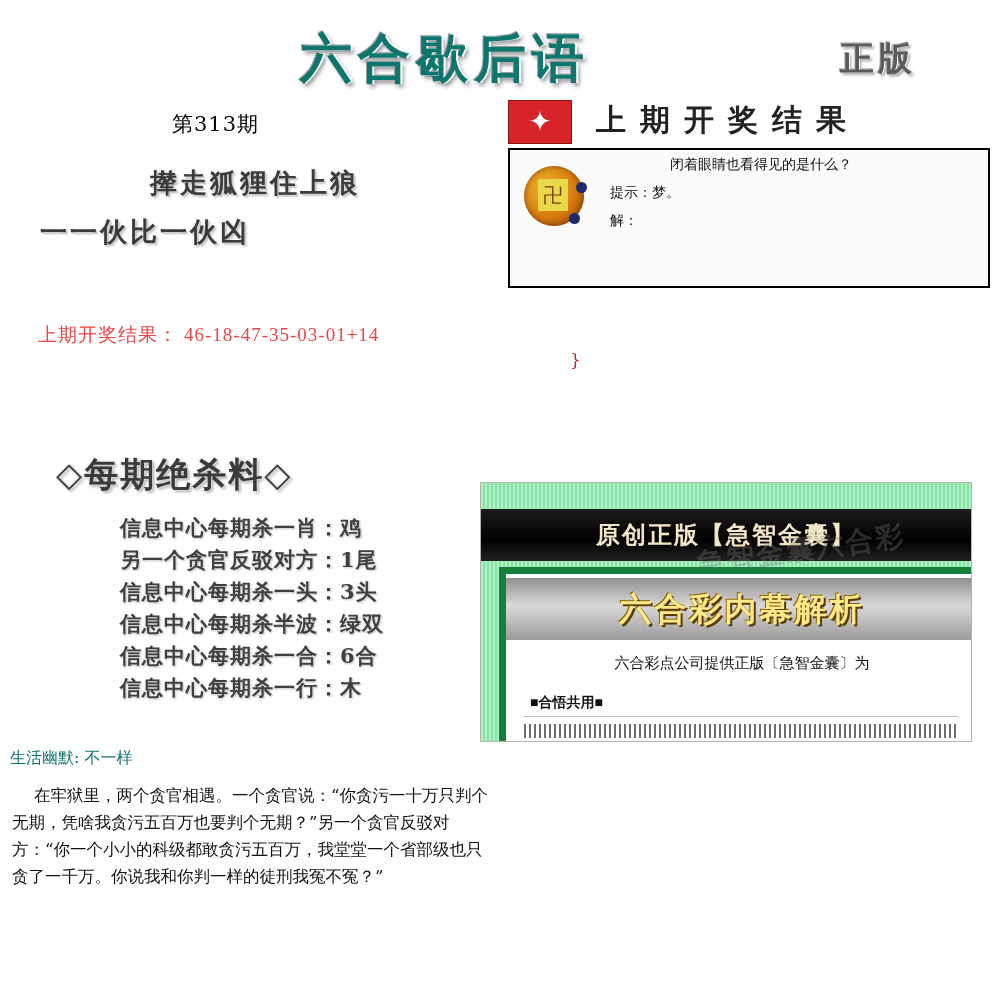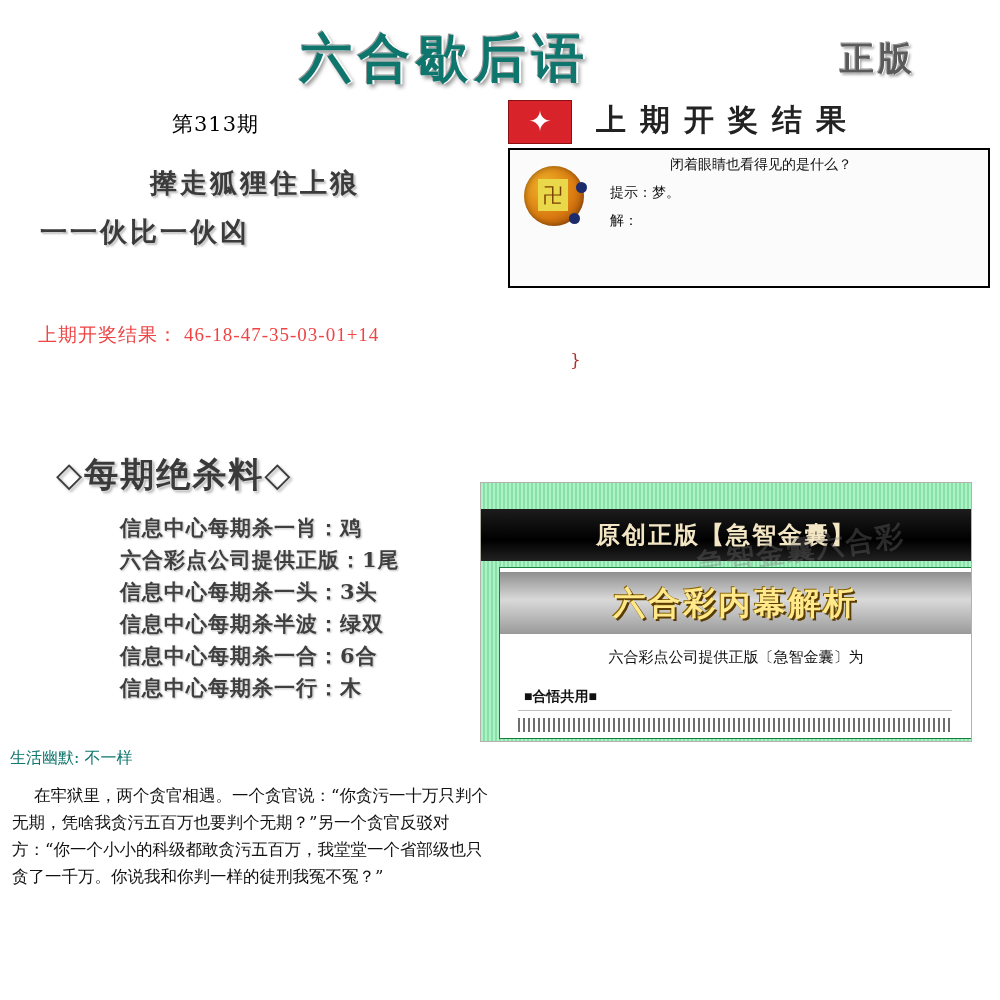--- a/index.html
+++ b/index.html
@@ -322,21 +322,21 @@
     letter-spacing: 2px;
     white-space: nowrap;
   }
   .banner-white {
     position: absolute;
     left: 18px;
     top: 84px;
     width: 472px;
     height: 170px;
     background: #ffffff;
-    border: 1px solid #15803d;
+    border: 7px solid #15803d;
   }
   .banner-gold-strip {
     position: absolute;
     left: 0;
     top: 4px;
     width: 472px;
     height: 62px;
     background: linear-gradient(180deg, #8f8f8f 0%, #d9d9d9 45%, #9a9a9a 100%);
   }
   .banner-gold-text {
@@ -419,21 +419,21 @@
   <div class="poem-line1">撵走狐狸住上狼</div>
   <div class="poem-line2">一一伙比一伙凶</div>
 
   <div class="last-result">
     <span class="label">上期开奖结果：</span><span>46-18-47-35-03-01+14</span>
   </div>
 
   <div class="kill-title">◇每期绝杀料◇</div>
   <div class="kill-list">
     <div class="kill-row">信息中心每期杀一肖：鸡</div>
-    <div class="kill-row">六合彩点公司提供正版：1尾</div>
+    <div class="kill-row">另一个贪官反驳对方：1尾</div>
     <div class="kill-row">信息中心每期杀一头：3头</div>
     <div class="kill-row">信息中心每期杀半波：绿双</div>
     <div class="kill-row">信息中心每期杀一合：6合</div>
     <div class="kill-row">信息中心每期杀一行：木</div>
   </div>
 
   <div class="humor-title">生活幽默: 不一样</div>
   <div class="humor-body">
     <p class="first">在牢狱里，两个贪官相遇。一个贪官说：“你贪污一十万只判个无期，凭啥我贪污五百万也要判个无期？”另一个贪官反驳对方：“你一个小小的科级都敢贪污五百万，我堂堂一个省部级也只贪了一千万。你说我和你判一样的徒刑我冤不冤？”</p>
   </div>

